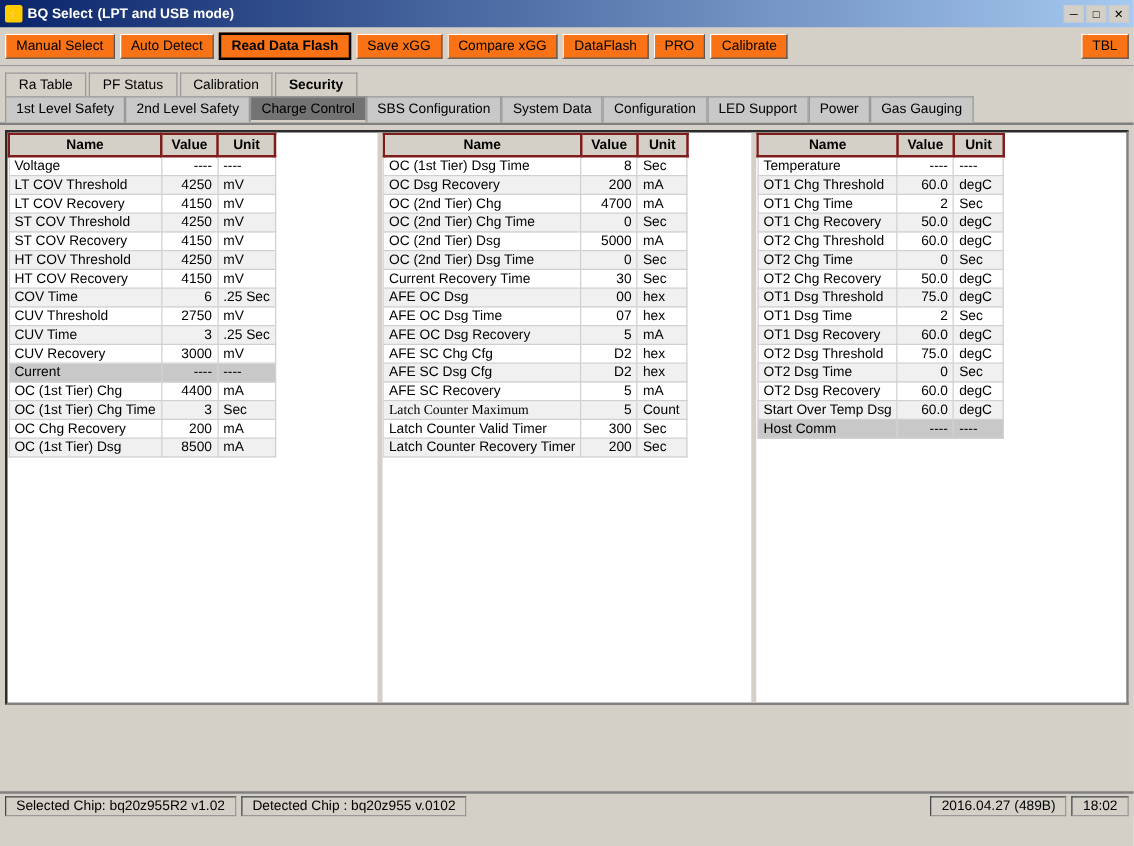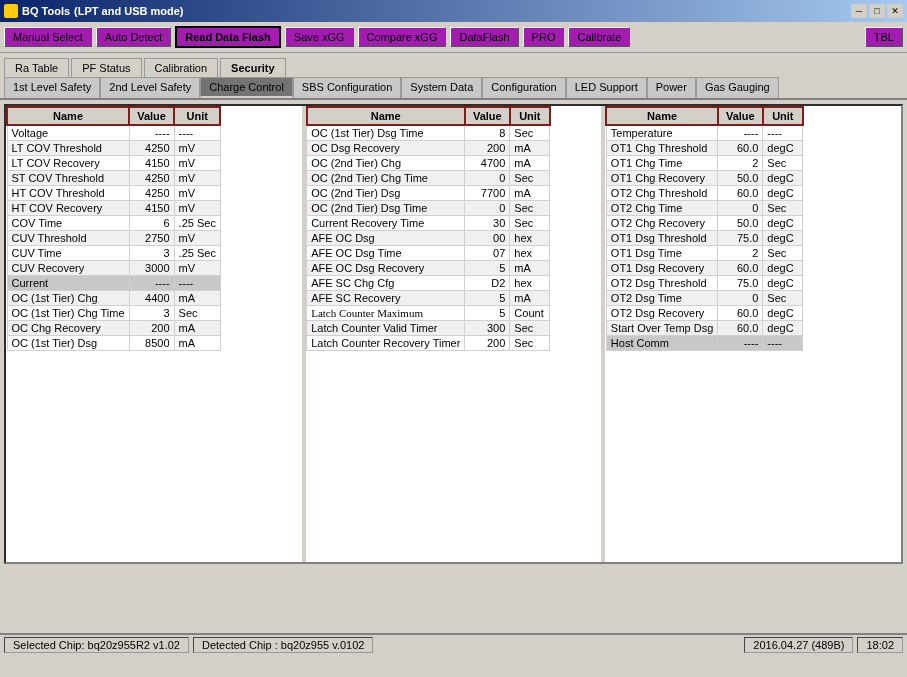--- a/index.html
+++ b/index.html
@@ -28,21 +28,21 @@
     .toolbar {
       background: #d4d0c8;
       padding: 4px 4px;
       display: flex;
       align-items: center;
       gap: 4px;
       border-bottom: 1px solid #999;
     }
     .toolbar-btn {
       padding: 3px 8px;
-      background: #a21caf;
+      background: #f97316;
       border: 1px solid #999;
       border-top-color: #fff;
       border-left-color: #fff;
       border-right-color: #555;
       border-bottom-color: #555;
       cursor: pointer;
       font-size: 11px;
     }
     .toolbar-btn.active, .toolbar-btn.selected {
       border: 2px solid #000;
@@ -170,21 +170,21 @@
     }
   </style>
 </head>
 <body>
 
 <div class="content-wrapper">
 
   <div class="title-bar">
     <div class="title-bar-left">
       <div class="title-bar-icon">⚡</div>
-      <span>BQ Tools</span>
+      <span>BQ Select</span>
       <span>(LPT and USB mode)</span>
     </div>
     <div class="title-bar-buttons">
       <div class="title-bar-btn">─</div>
       <div class="title-bar-btn">□</div>
       <div class="title-bar-btn close">✕</div>
     </div>
   </div>
 
   <div class="toolbar">
@@ -247,20 +247,25 @@
                   <td style="min-width: 110px;">LT COV Recovery</td>
                   <td style="text-align: right;">4150</td>
                   <td>mV</td>
                 </tr>
                 <tr>
                   <td style="min-width: 110px;">ST COV Threshold</td>
                   <td style="text-align: right;">4250</td>
                   <td>mV</td>
                 </tr>
                 <tr>
+                  <td style="min-width: 110px;">ST COV Recovery</td>
+                  <td style="text-align: right;">4150</td>
+                  <td>mV</td>
+                </tr>
+                <tr>
                   <td style="min-width: 110px;">HT COV Threshold</td>
                   <td style="text-align: right;">4250</td>
                   <td>mV</td>
                 </tr>
                 <tr>
                   <td style="min-width: 110px;">HT COV Recovery</td>
                   <td style="text-align: right;">4150</td>
                   <td>mV</td>
                 </tr>
                 <tr>
@@ -338,21 +343,21 @@
                   <td style="text-align: right;">4700</td>
                   <td>mA</td>
                 </tr>
                 <tr>
                   <td style="min-width: 110px;">OC (2nd Tier) Chg Time</td>
                   <td style="text-align: right;">0</td>
                   <td>Sec</td>
                 </tr>
                 <tr>
                   <td style="min-width: 110px;">OC (2nd Tier) Dsg</td>
-                  <td style="text-align: right;">7700</td>
+                  <td style="text-align: right;">5000</td>
                   <td>mA</td>
                 </tr>
                 <tr>
                   <td style="min-width: 110px;">OC (2nd Tier) Dsg Time</td>
                   <td style="text-align: right;">0</td>
                   <td>Sec</td>
                 </tr>
                 <tr>
                   <td style="min-width: 110px;">Current Recovery Time</td>
                   <td style="text-align: right;">30</td>
@@ -368,20 +373,25 @@
                   <td style="text-align: right;">07</td>
                   <td>hex</td>
                 </tr>
                 <tr>
                   <td style="min-width: 110px;">AFE OC Dsg Recovery</td>
                   <td style="text-align: right;">5</td>
                   <td>mA</td>
                 </tr>
                 <tr>
                   <td style="min-width: 110px;">AFE SC Chg Cfg</td>
+                  <td style="text-align: right;">D2</td>
+                  <td>hex</td>
+                </tr>
+                <tr>
+                  <td style="min-width: 110px;">AFE SC Dsg Cfg</td>
                   <td style="text-align: right;">D2</td>
                   <td>hex</td>
                 </tr>
                 <tr>
                   <td style="min-width: 110px;">AFE SC Recovery</td>
                   <td style="text-align: right;">5</td>
                   <td>mA</td>
                 </tr>
                 <tr>
                   <td style="min-width: 110px; font-family: Liberation Serif, serif;">Latch Counter Maximum</td>

